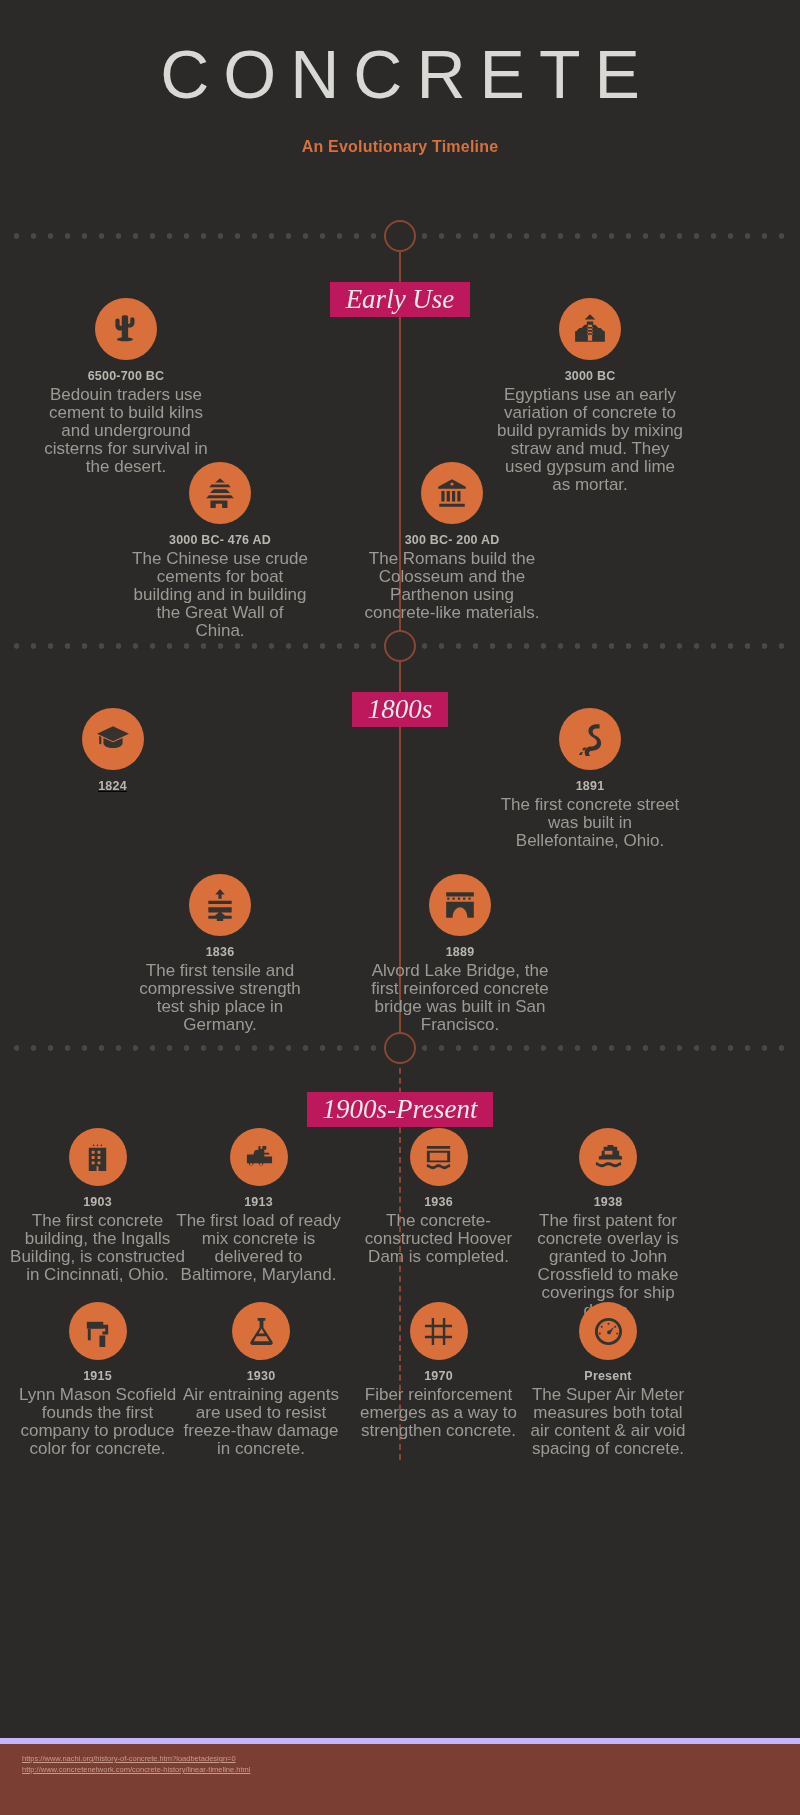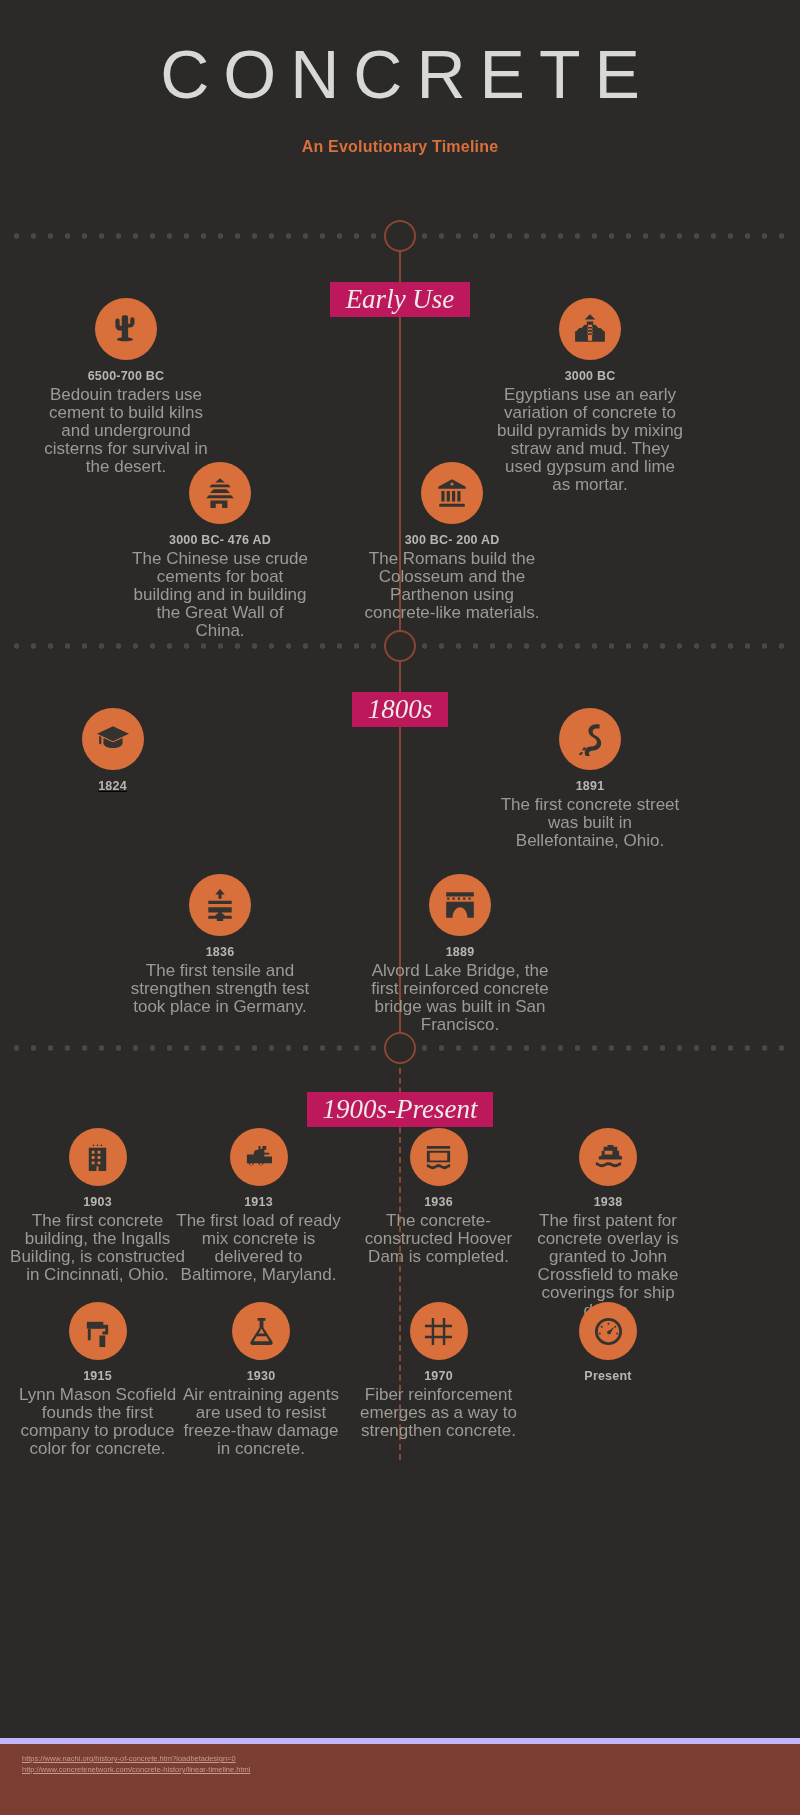--- a/index.html
+++ b/index.html
@@ -212,21 +212,21 @@
   <div class="ev-desc">The first concrete street was built in Bellefontaine, Ohio.</div>
 </div>
 
 <div class="event" style="left:130px; top:874px; width:180px;">
   <div class="badge">
     <svg viewBox="0 0 64 64">
         <path d="M32 2l-9 10h6v8h6v-8h6L32 2zM10 24v6h44v-6H10zm0 12v10h44V36H10zm0 16v6h44v-6H10zM26 62h12v-8h6l-12-10-12 10h6v8z"></path>
       </svg>
   </div>
   <div class="ev-year">1836</div>
-  <div class="ev-desc">The first tensile and strengthen strength test took place in Germany.</div>
+  <div class="ev-desc">The first tensile and compressive strength test ship place in Germany.</div>
 </div>
 
 <div class="event" style="left:370px; top:874px; width:180px;">
   <div class="badge">
     <svg viewBox="0 0 64 64">
         <path d="M6 8v8h52V8H6zm2 10v4h4v-4H8zm10 0v4h4v-4h-4zm10 0v4h4v-4h-4zm10 0v4h4v-4h-4zm10 0v4h4v-4h-4zM6 26v30h12c0-12 7-20 14-20s14 8 14 20h12V26H6z"></path>
       </svg>
   </div>
   <div class="ev-year">1889</div>
   <div class="ev-desc">Alvord Lake Bridge, the first reinforced concrete bridge was built in San Francisco.</div>
@@ -303,18 +303,19 @@
   <div class="ev-desc">Fiber reinforcement emerges as a way to strengthen concrete.</div>
 </div>
 
 <div class="event" style="left:522px; top:1302px; width:172px;">
   <div class="badge small">
     <svg viewBox="0 0 64 64">
         <path d="M32 4C16.5 4 4 16.5 4 32s12.5 28 28 28 28-12.5 28-28S47.5 4 32 4zm0 6c12.2 0 22 9.8 22 22s-9.8 22-22 22-22-9.8-22-22 9.8-22 22-22zm0 4a2 2 0 100 4 2 2 0 000-4zM18 20a2 2 0 100 4 2 2 0 000-4zm28 0a2 2 0 100 4 2 2 0 000-4zM44 22l-10 8a4 4 0 103 4l7-12zM14 34a2 2 0 100 4 2 2 0 000-4zm36 0a2 2 0 100 4 2 2 0 000-4z"></path>
       </svg>
   </div>
   <div class="ev-year">Present</div>
+  <div class="ev-desc">The Super Air Meter measures both total air content &amp; air void spacing of concrete.</div>
 </div>
 
 <div class="footer">
   <a class="src">https://www.nachi.org/history-of-concrete.htm?loadbetadesign=0</a>
   <a class="src">http://www.concretenetwork.com/concrete-history/linear-timeline.html</a>
 </div>
 
 </body></html>

